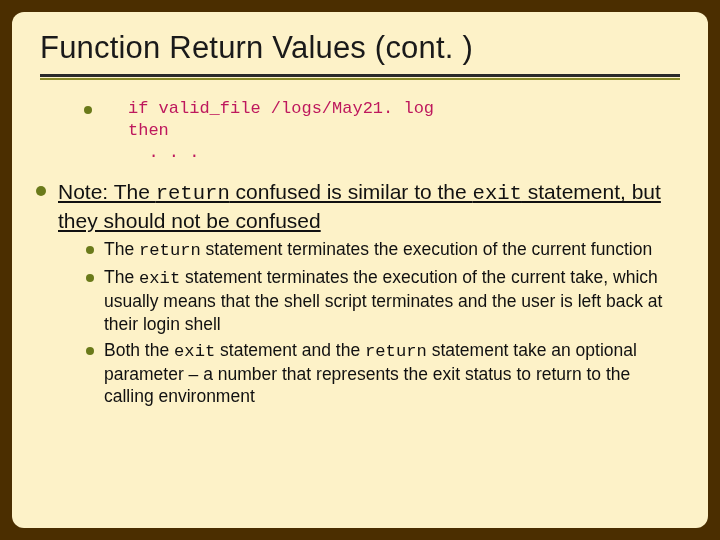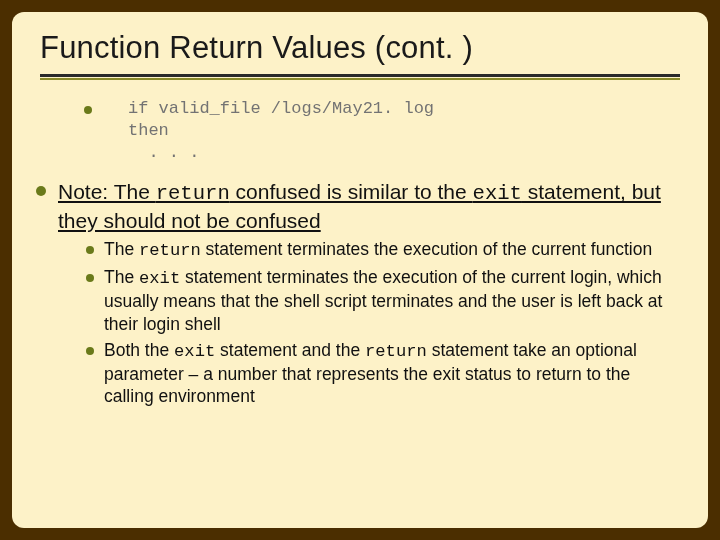--- a/index.html
+++ b/index.html
@@ -56,21 +56,21 @@
   }
   .dot-big { left: -22px; width: 10px; height: 10px; top: 7px; }
   .dot-sm  { left: -18px; }
   code, .mono {
     font-family: "Courier New", Courier, monospace;
     font-size: 0.98em;
   }
   .codeblock {
     font-family: "Courier New", Courier, monospace;
     font-size: 17px;
-    color: #737373;
+    color: #be185d;
     padding-left: 26px;
     white-space: pre;
     margin-top: 2px;
     margin-bottom: 16px;
   }
   .note { padding-left: 18px; margin-top: 2px; }
   .note .li { margin-bottom: 4px; }
   .note-li .text { display: inline; text-decoration: underline; }
   .ital { }
   .sub { padding-left: 46px; margin-top: 4px; }
@@ -100,21 +100,21 @@
         <span class="dot dot-big"></span>
         <span class="text">Note:  The </span><span class="mono text">return</span><span class="text"> confused is similar to the </span><span class="mono text">exit</span><span class="text"> statement, but they should not be confused</span>
 
         <ul class="sub content-sub">
           <li class="li">
             <span class="dot dot-sm"></span>
             <span>The </span><span class="mono">return</span><span> statement terminates the execution of the current </span><span class="ital">function</span>
           </li>
           <li class="li">
             <span class="dot dot-sm"></span>
-            <span>The </span><span class="mono">exit</span><span> statement terminates the execution of the current </span><span class="ital">login</span><span>, which usually means that the shell script terminates and the user is left back at their login shell</span>
+            <span>The </span><span class="mono">exit</span><span> statement terminates the execution of the current </span><span class="ital">take</span><span>, which usually means that the shell script terminates and the user is left back at their login shell</span>
           </li>
           <li class="li">
             <span class="dot dot-sm"></span>
             <span>Both the </span><span class="mono">exit</span><span> statement and the </span><span class="mono">return</span><span> statement take an optional parameter – a number that represents the exit status to return to the calling environment</span>
           </li>
         </ul>
       </li>
     </ul>
 
   </div>

